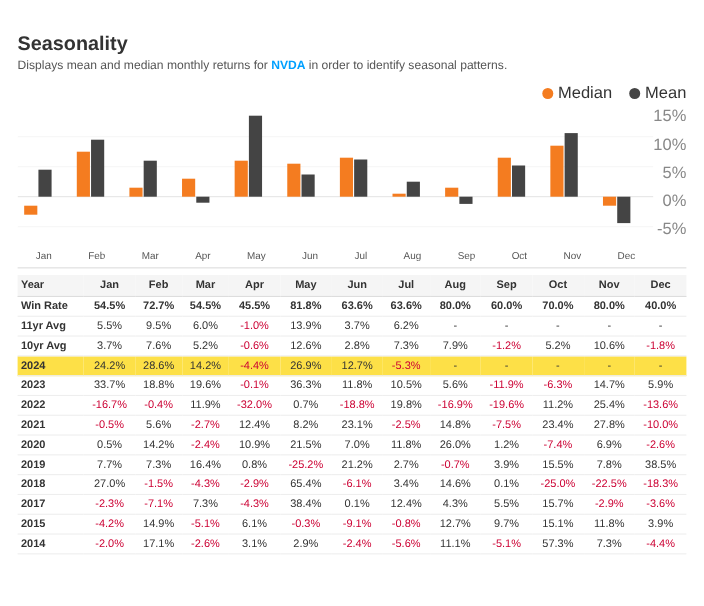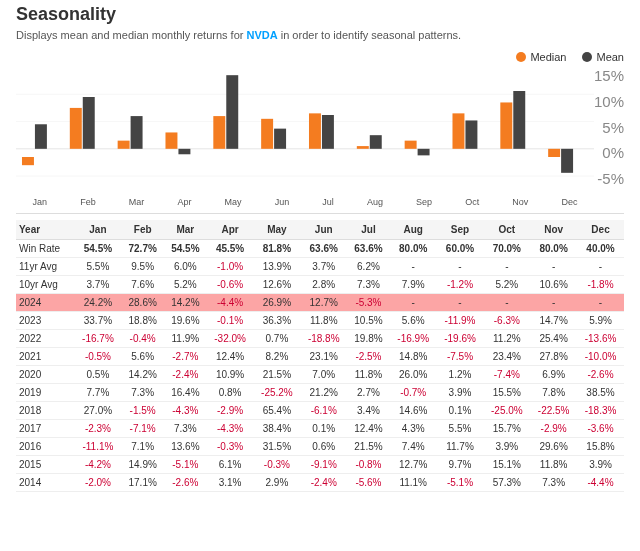--- a/index.html
+++ b/index.html
@@ -1,35 +1,35 @@
 <!DOCTYPE html>
 <html><head>
   <meta charset="utf-8">
   <style>
     * { box-sizing: border-box; margin: 0; padding: 0; }
     body { font-family: Arial, sans-serif; font-size: 11px; background: #fff; color: #333; width: 640px; }
-    .container { padding: 4px 16px; }
+    .container { padding: 29px 16px; }
     h2 { font-size: 18px; font-weight: bold; color: #333; margin-bottom: 4px; }
     .subtitle { font-size: 11px; color: #555; margin-bottom: 10px; }
     .subtitle span.ticker { font-weight: bold; color: #00a0ff; }
-    .legend { display: flex; justify-content: flex-end; gap: 16px; margin-bottom: 4px; font-size: 11px; }
+    .legend { display: flex; justify-content: flex-end; gap: 16px; margin-bottom: 4px; font-size: 15px; }
     .legend-item { display: flex; align-items: center; gap: 4px; }
     .legend-dot { width: 10px; height: 10px; border-radius: 50%; }
     .chart-area { position: relative; width: 100%; height: 140px; margin-bottom: 6px; }
     .chart-inner { position: absolute; top: 0; left: 0; right: 30px; bottom: 20px; }
     .y-axis { position: absolute; right: 0; top: 0; bottom: 20px; width: 30px; display: flex; flex-direction: column; justify-content: space-between; align-items: flex-end; font-size: 15px; color: #888; }
     .x-axis { position: absolute; bottom: 0; left: 0; right: 30px; display: flex; justify-content: space-around; font-size: 9px; color: #555; }
     .bars-svg { width: 100%; height: 100%; }
     .divider { border-top: 1px solid #ddd; margin: 6px 0; }
     table { width: 100%; border-collapse: collapse; font-size: 10px; }
     thead tr { background: #f5f5f5; }
     th { padding: 4px 3px; text-align: center; font-weight: bold; border-bottom: 1px solid #ddd; color: #333; }
     th:first-child { text-align: left; }
     td { padding: 3px 3px; text-align: center; border-bottom: 1px solid #eee; }
-    td:first-child { text-align: left; font-weight: 400; margin-left: 11px; }
+    td:first-child { text-align: left; font-weight: 700; margin-left: 11px; }
   </style>
 </head>
 <body>
 
 <div class="container">
   <h2>Seasonality</h2>
   <p class="subtitle">
     <span>Displays mean and median monthly returns for</span>
     <span class="ticker">NVDA</span>
     <span> in order to identify seasonal patterns.</span>
@@ -174,21 +174,21 @@
           <td style="color: rgb(204, 0, 51);">-0.6%</td>
           <td>12.6%</td>
           <td>2.8%</td>
           <td>7.3%</td>
           <td>7.9%</td>
           <td style="color: rgb(204, 0, 51);">-1.2%</td>
           <td>5.2%</td>
           <td>10.6%</td>
           <td style="color: rgb(204, 0, 51);">-1.8%</td>
         </tr>
-        <tr style="background: #fca5a5;">
+        <tr style="background: #fde047;">
           <td>2024</td>
           <td>24.2%</td>
           <td>28.6%</td>
           <td>14.2%</td>
           <td style="color: rgb(204, 0, 51);">-4.4%</td>
           <td>26.9%</td>
           <td>12.7%</td>
           <td style="color: rgb(204, 0, 51);">-5.3%</td>
           <td>-</td>
           <td>-</td>
@@ -295,35 +295,20 @@
           <td>38.4%</td>
           <td>0.1%</td>
           <td>12.4%</td>
           <td>4.3%</td>
           <td>5.5%</td>
           <td>15.7%</td>
           <td style="color: rgb(204, 0, 51);">-2.9%</td>
           <td style="color: rgb(204, 0, 51);">-3.6%</td>
         </tr>
         <tr>
-          <td>2016</td>
-          <td style="color: rgb(204, 0, 51);">-11.1%</td>
-          <td>7.1%</td>
-          <td>13.6%</td>
-          <td style="color: rgb(204, 0, 51);">-0.3%</td>
-          <td>31.5%</td>
-          <td>0.6%</td>
-          <td>21.5%</td>
-          <td>7.4%</td>
-          <td>11.7%</td>
-          <td>3.9%</td>
-          <td>29.6%</td>
-          <td>15.8%</td>
-        </tr>
-        <tr>
           <td>2015</td>
           <td style="color: rgb(204, 0, 51);">-4.2%</td>
           <td>14.9%</td>
           <td style="color: rgb(204, 0, 51);">-5.1%</td>
           <td>6.1%</td>
           <td style="color: rgb(204, 0, 51);">-0.3%</td>
           <td style="color: rgb(204, 0, 51);">-9.1%</td>
           <td style="color: rgb(204, 0, 51);">-0.8%</td>
           <td>12.7%</td>
           <td>9.7%</td>

